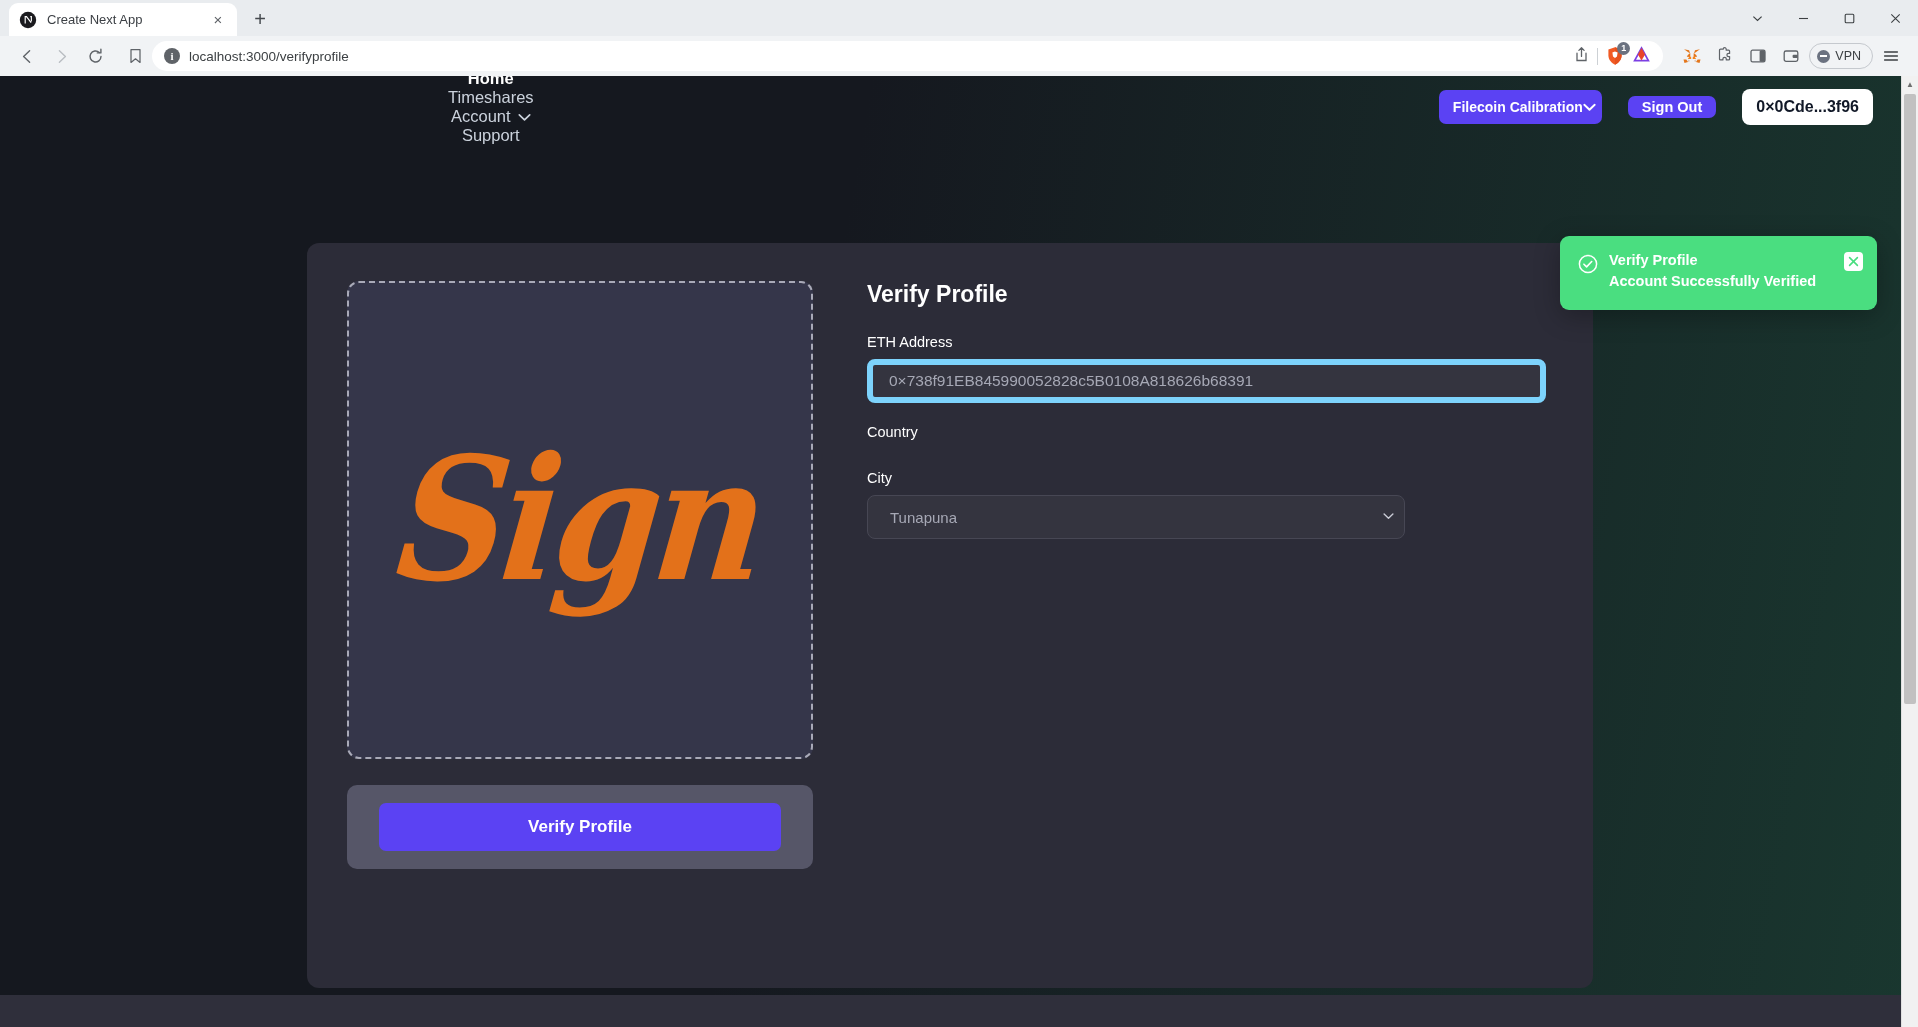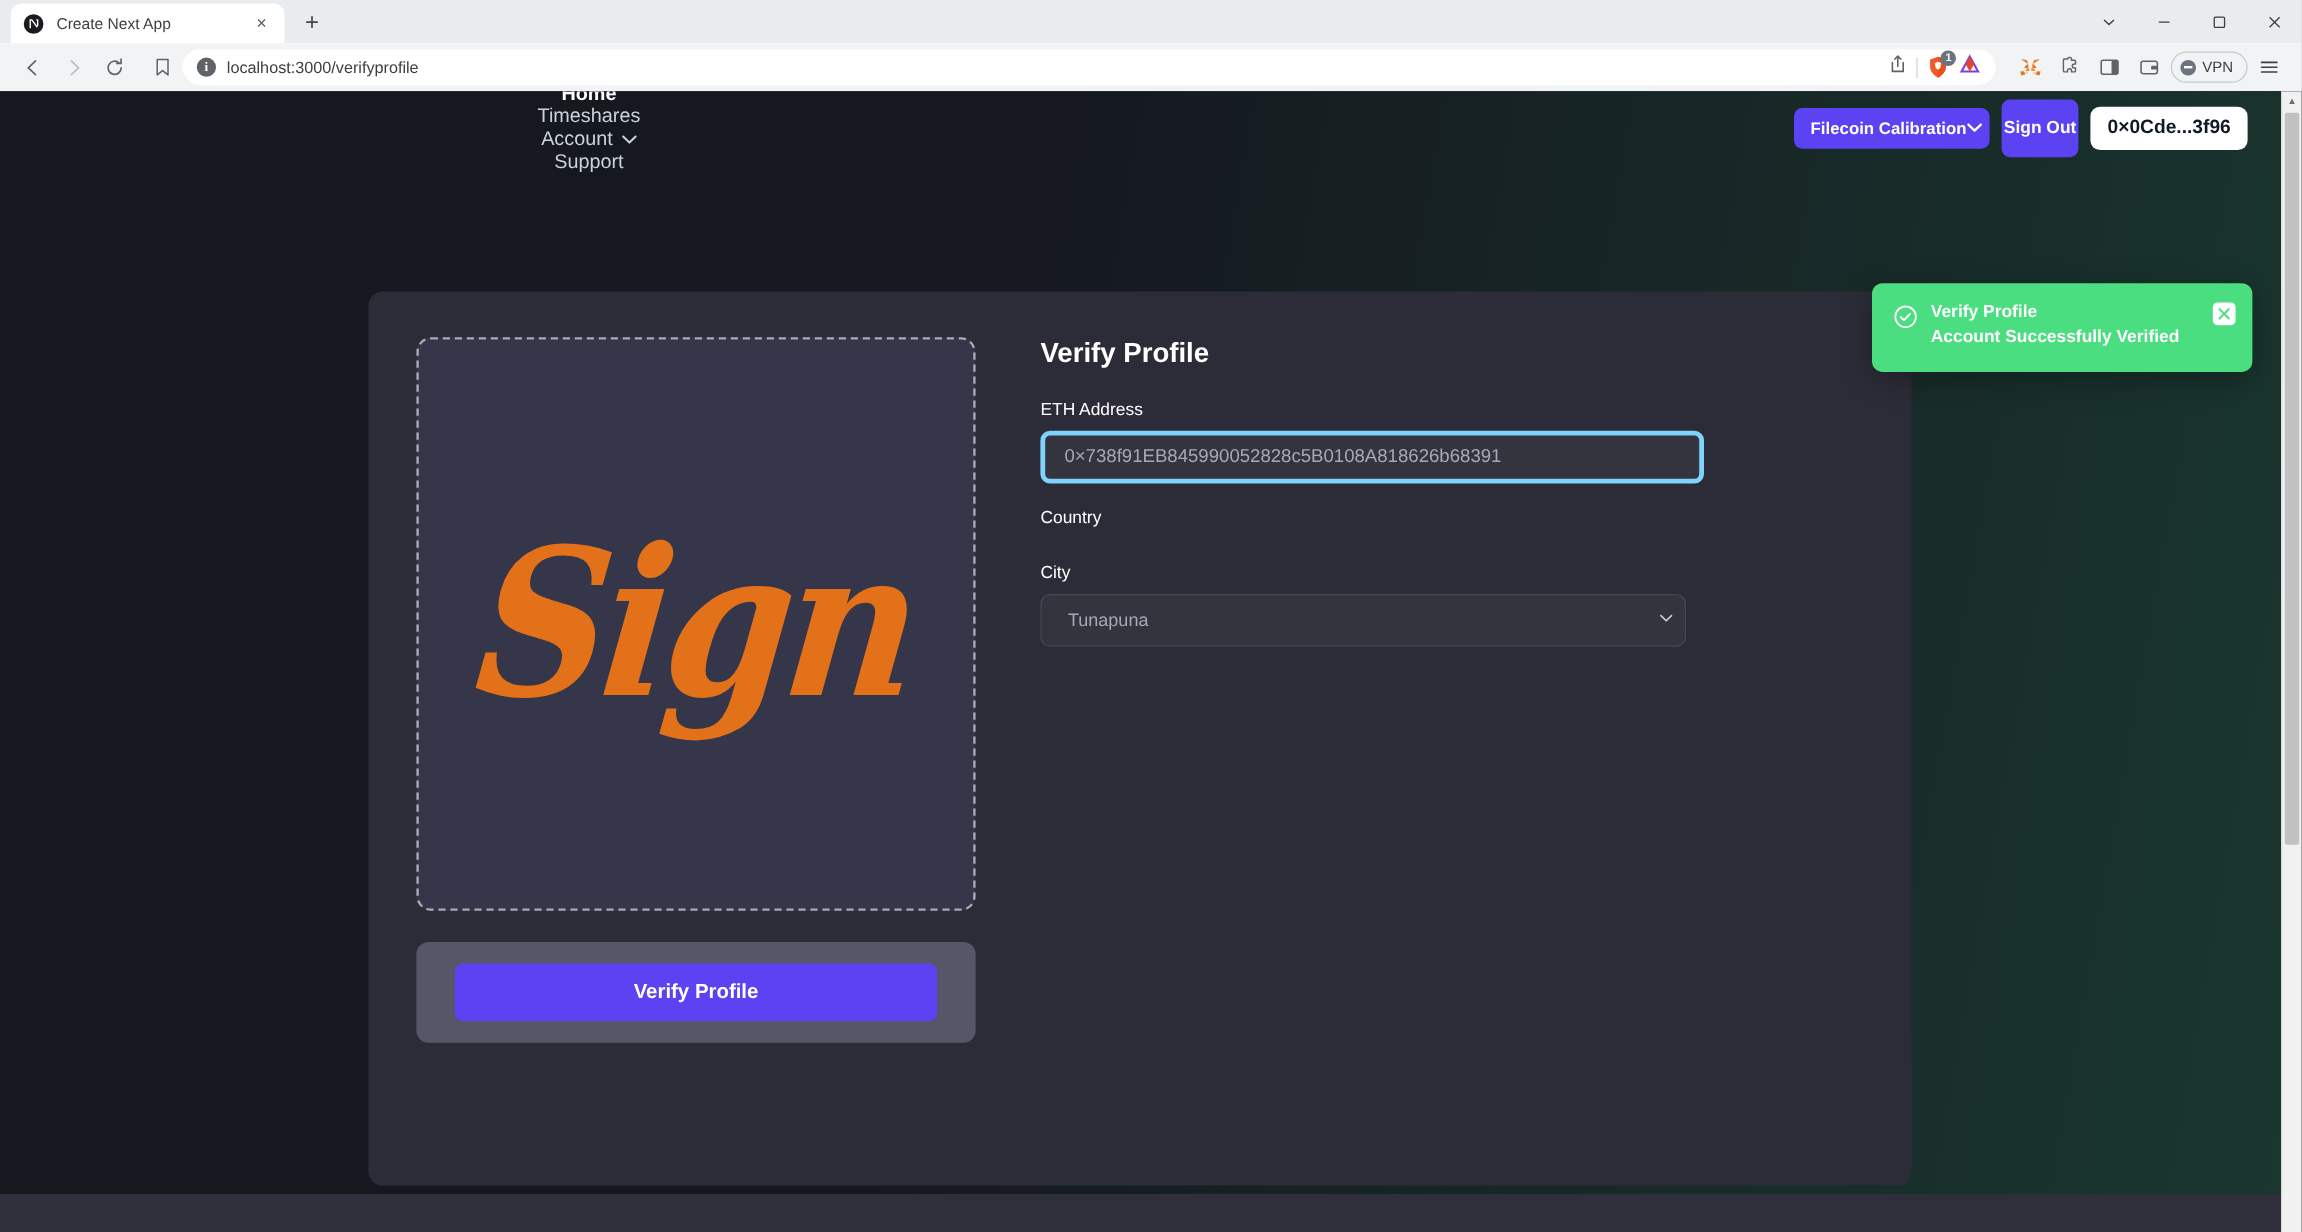--- a/index.html
+++ b/index.html
@@ -125,30 +125,30 @@
     padding: 0 24px 0 0; position: relative;
   }
   .nav-links { display: flex; align-items: center; gap: 0; margin-left: 420px; flex-direction: column; }
   .nav-link {
     font-size: 16.5px; color: #cbd2dc; padding: 0 28px;
     display: flex; align-items: center; gap: 7px; white-space: nowrap;
   }
   .nav-link.active { color: #ffffff; font-weight: bold; }
   .nav-right {
     position: absolute; right: 28px; top: 50%; transform: translateY(-50%);
-    display: flex; align-items: center; gap: 10px;
+    display: flex; align-items: center; gap: 26px;
   }
   .network-select {
     position: relative; height: 34px; width: 163px;
     background: #5b42f3; border-radius: 7px;
     display: flex; align-items: center; padding: 0 10px 0 14px;
   }
   .network-select-label { font-size: 14px; font-weight: bold; color: #fff; flex: 1; white-space: nowrap; }
   .signout-btn {
-    height: 48px; padding: 0 2px; background: #5b42f3; border-radius: 7px;
+    height: 22px; padding: 0 14px; background: #5b42f3; border-radius: 7px;
     display: flex; align-items: center; justify-content: center;
     font-size: 14.5px; font-weight: bold; color: #ffffff; white-space: nowrap;
   }
   .account-pill {
     height: 36px; padding: 0 14px; background: #ffffff; border-radius: 8px;
     display: flex; align-items: center; justify-content: center;
     font-size: 16px; font-weight: bold; color: #111827; white-space: nowrap;
   }
 
   
@@ -202,22 +202,22 @@
     width: 402px; height: 48px; background: #5b42f3; border-radius: 7px;
     display: flex; align-items: center; justify-content: center;
     font-size: 17px; font-weight: bold; color: #ffffff;
   }
 
   .card-right { flex: 1; padding: 38px 42px 0 40px; }
   .form-title { font-size: 23px; font-weight: bold; color: #ffffff; margin-bottom: 26px; }
   .field-label { font-size: 14.5px; font-weight: normal; color: #ffffff; margin-bottom: 9px; }
   .field { margin-bottom: 21px; }
   .text-input {
-    width: 553px; height: 44px;
-    background: #34343f; border: 4px solid #7dd3fc; border-radius: 8px;
+    width: 679px; height: 44px;
+    background: #34343f; border: 6px solid #7dd3fc; border-radius: 8px;
     display: flex; align-items: center; padding: 0 16px;
     font-size: 15.5px; color: #a6a8b5;
   }
   .field-row { display: flex; gap: 24px; }
   .field-col { width: 328px; }
   .select {
     position: relative; height: 44px;
     background: #34343f; border: 1px solid #474754; border-radius: 8px;
     display: flex; align-items: center; padding: 0 28px 0 22px;
     font-size: 15px; color: #a6a8b5; overflow: hidden;

